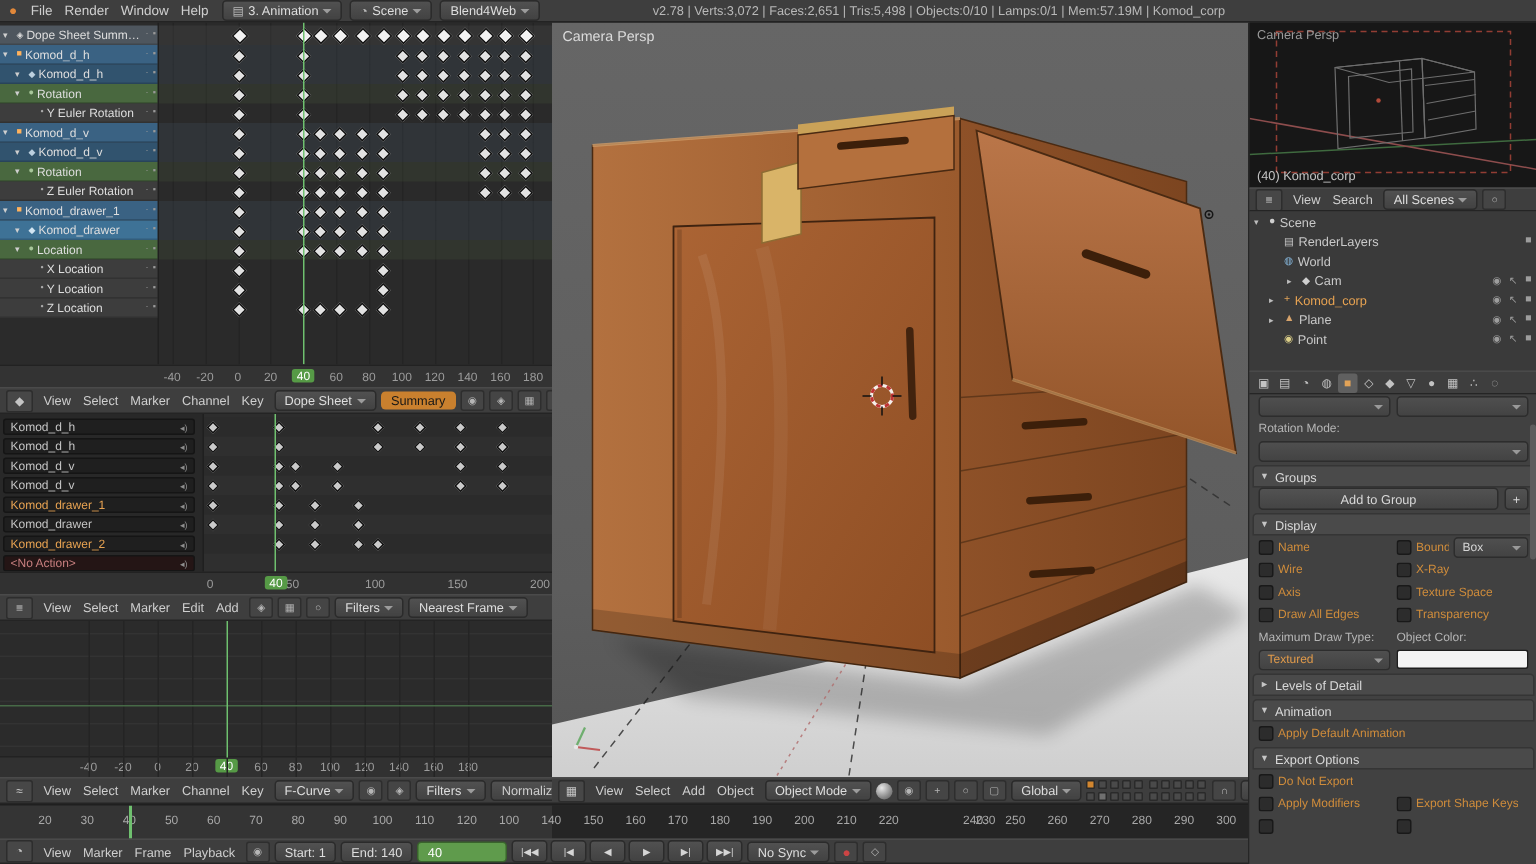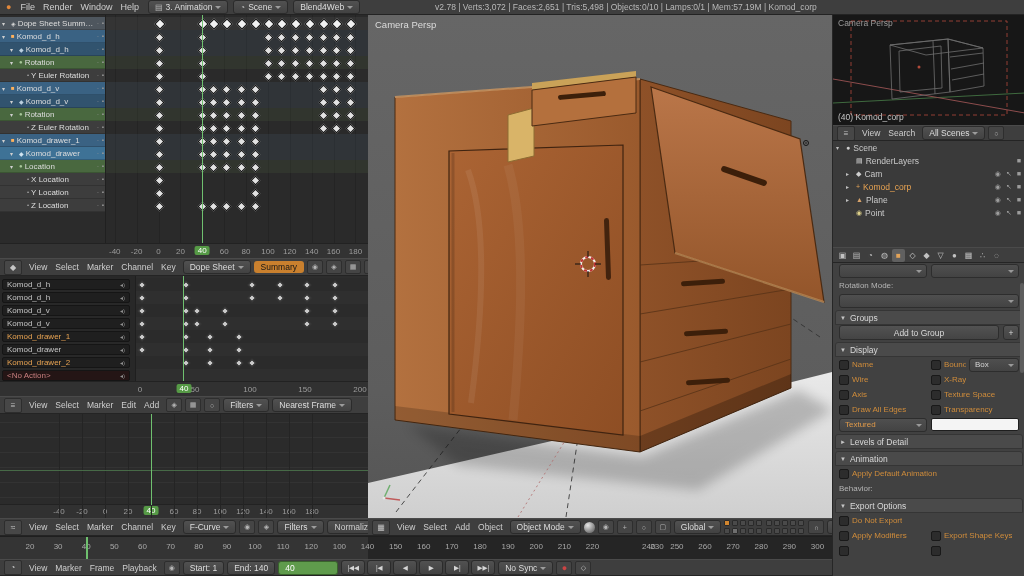--- a/index.html
+++ b/index.html
@@ -887,20 +887,25 @@
           <span class="ol-ico" style="color:#cfcfcf">●</span>
           <span class="ol-lab">Scene</span>
         </div>
         <div class="ol-row" style="padding-left: 13px;">
           <span class="ol-arrow"></span>
           <span class="ol-ico" style="color:#cfcfcf">▤</span>
           <span class="ol-lab">RenderLayers</span>
           <span class="ol-tg">■</span>
         </div>
         <div class="ol-row" style="padding-left: 13px;">
+          <span class="ol-arrow"></span>
+          <span class="ol-ico" style="color:#86b7dd">◍</span>
+          <span class="ol-lab">World</span>
+        </div>
+        <div class="ol-row" style="padding-left: 25px;">
           <span class="ol-arrow">▸</span>
           <span class="ol-ico" style="color:#cfcfcf">◆</span>
           <span class="ol-lab">Cam</span>
           <span class="ol-tg">◉</span>
           <span class="ol-tg">↖</span>
           <span class="ol-tg">■</span>
         </div>
         <div class="ol-row" style="padding-left: 13px; justify-content: flex-end;">
           <span class="ol-arrow">▸</span>
           <span class="ol-ico" style="color:#e2a358">+</span>
@@ -1005,20 +1010,28 @@
             <span class="chkbox"></span>
             <span class="olab">Draw All Edges</span>
           </div>
         <div class="pcol">
             <span class="chkbox"></span>
             <span class="olab">Transparency</span>
           </div>
       </div>
       <div class="prow">
         <div class="pcol">
+            <span class="glab">Maximum Draw Type:</span>
+          </div>
+        <div class="pcol">
+            <span class="glab">Object Color:</span>
+          </div>
+      </div>
+      <div class="prow">
+        <div class="pcol">
             <div class="wdd">
               <span class="oval">Textured</span>
             </div>
           </div>
         <div class="pcol">
             <div class="swatch"></div>
           </div>
       </div>
 
       <div class="phead">
@@ -1029,23 +1042,20 @@
       <div class="phead">
           <span class="tri">▼</span>
           <span>Animation</span>
         </div>
       <div class="prow">
           <div class="pcol">
             <span class="chkbox"></span>
             <span class="olab">Apply Default Animation</span>
           </div>
         </div>
-      <div class="prow">
-          <span class="glab">Behavior:</span>
-        </div>
 
       <div class="phead">
           <span class="tri">▼</span>
           <span>Export Options</span>
         </div>
       <div class="prow">
           <div class="pcol">
             <span class="chkbox"></span>
             <span class="olab">Do Not Export</span>
           </div>

